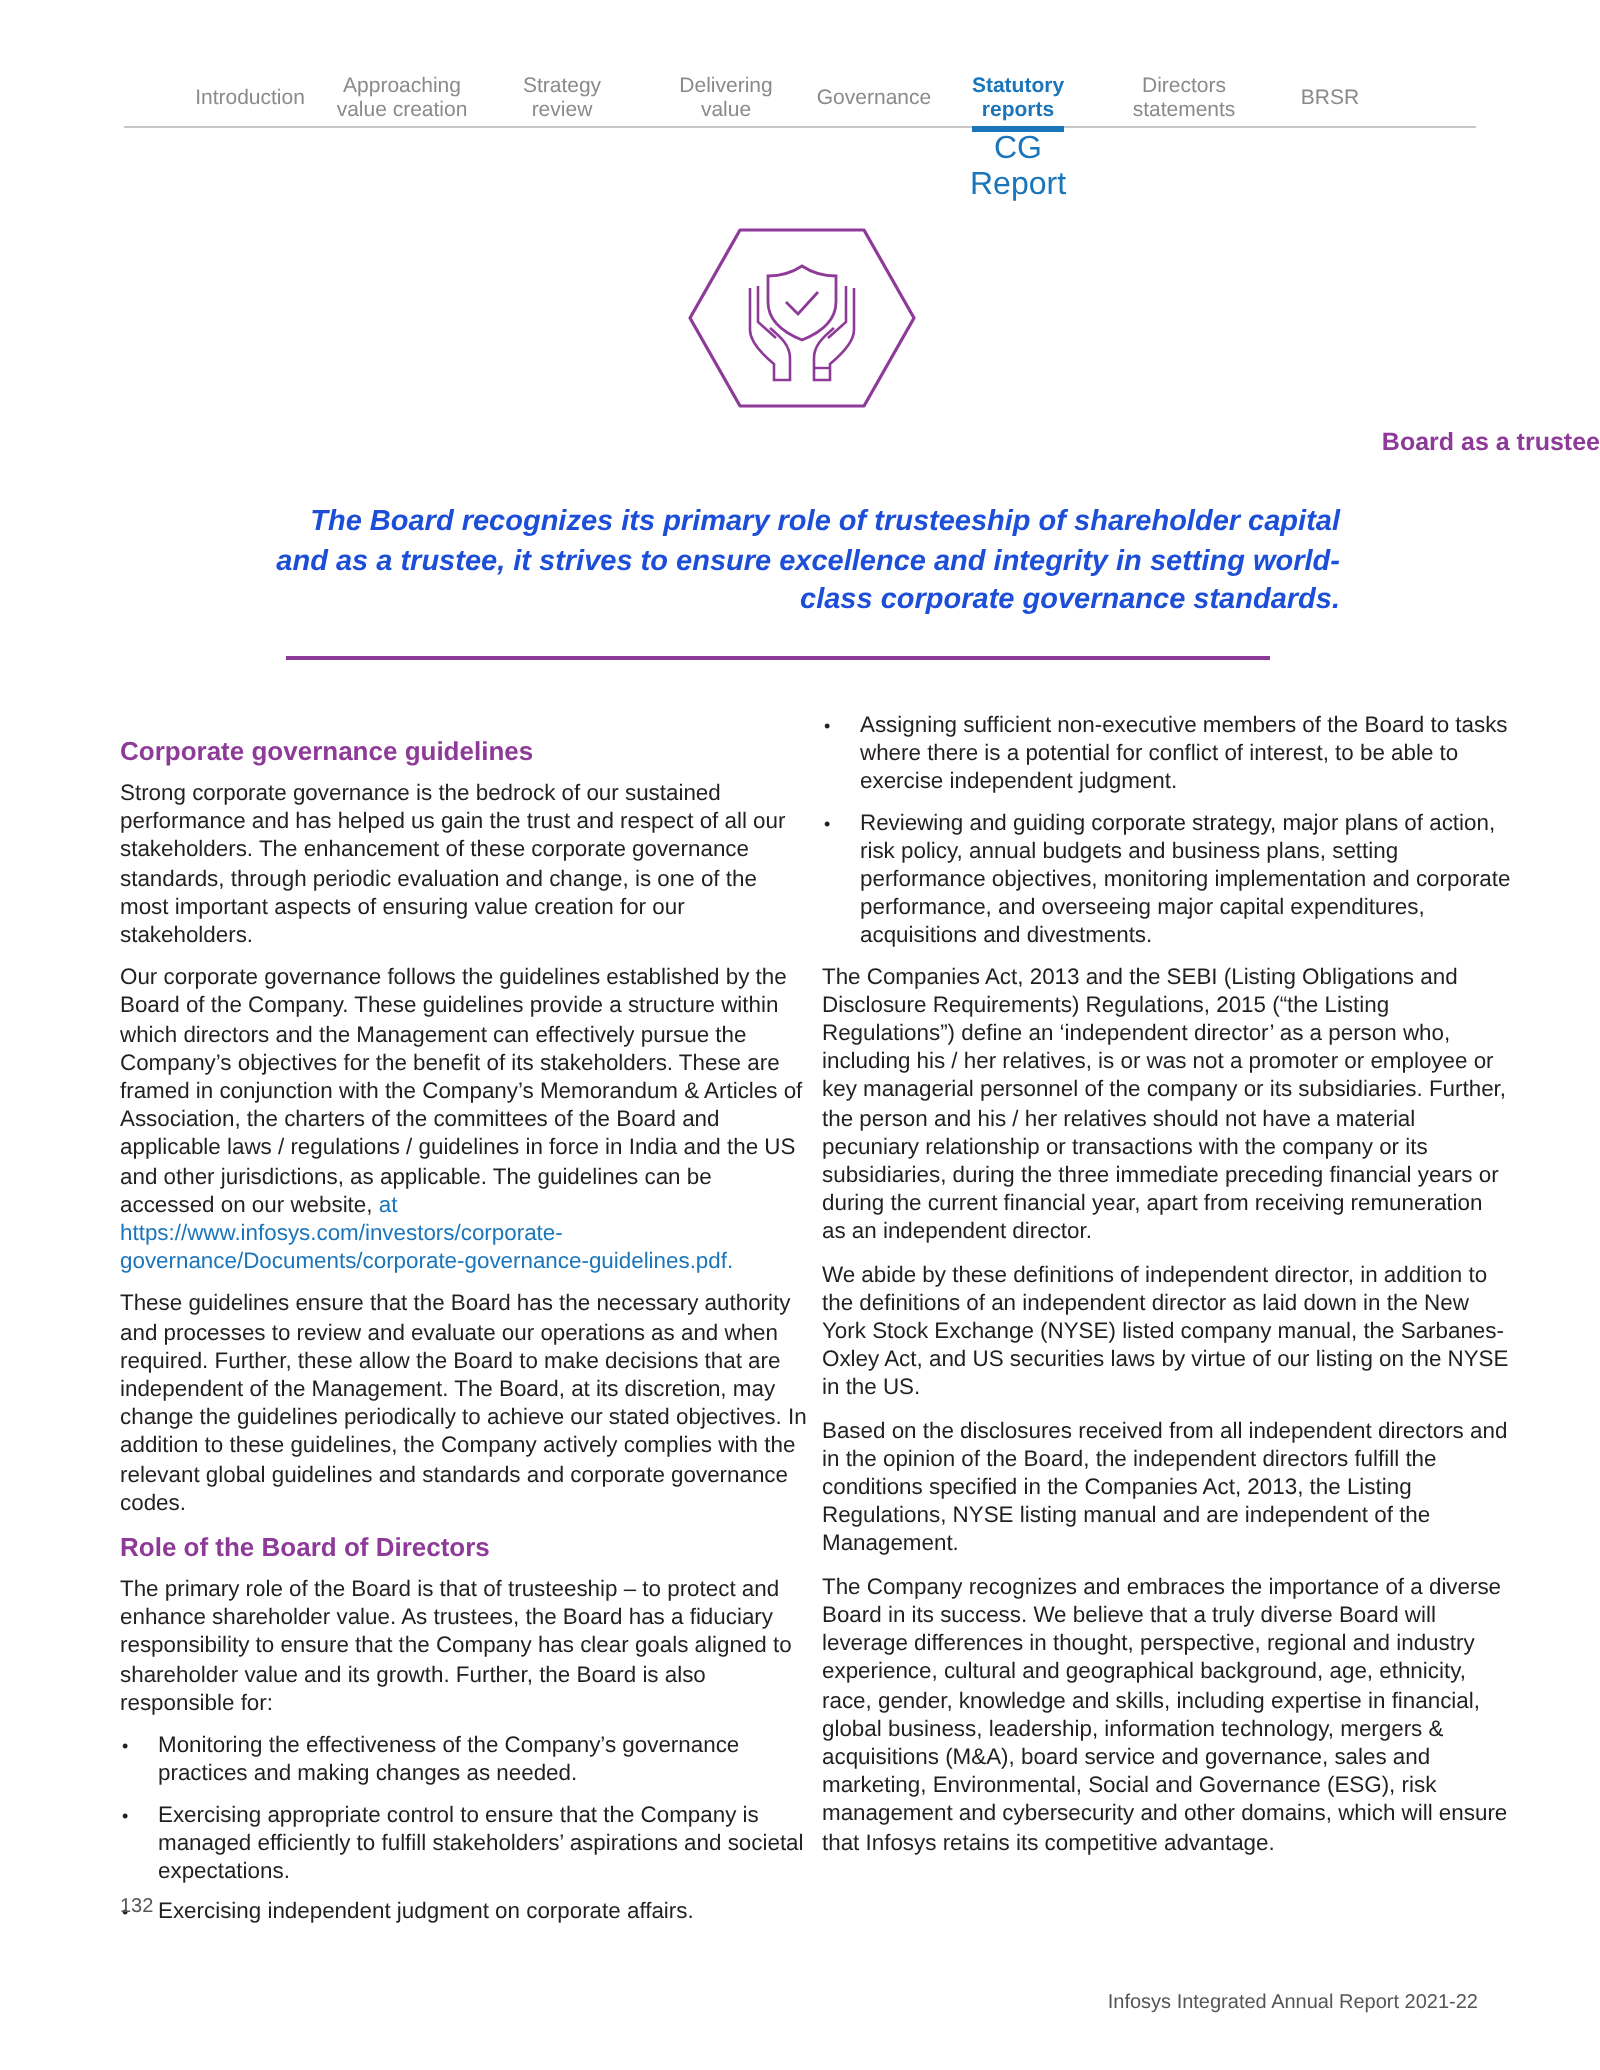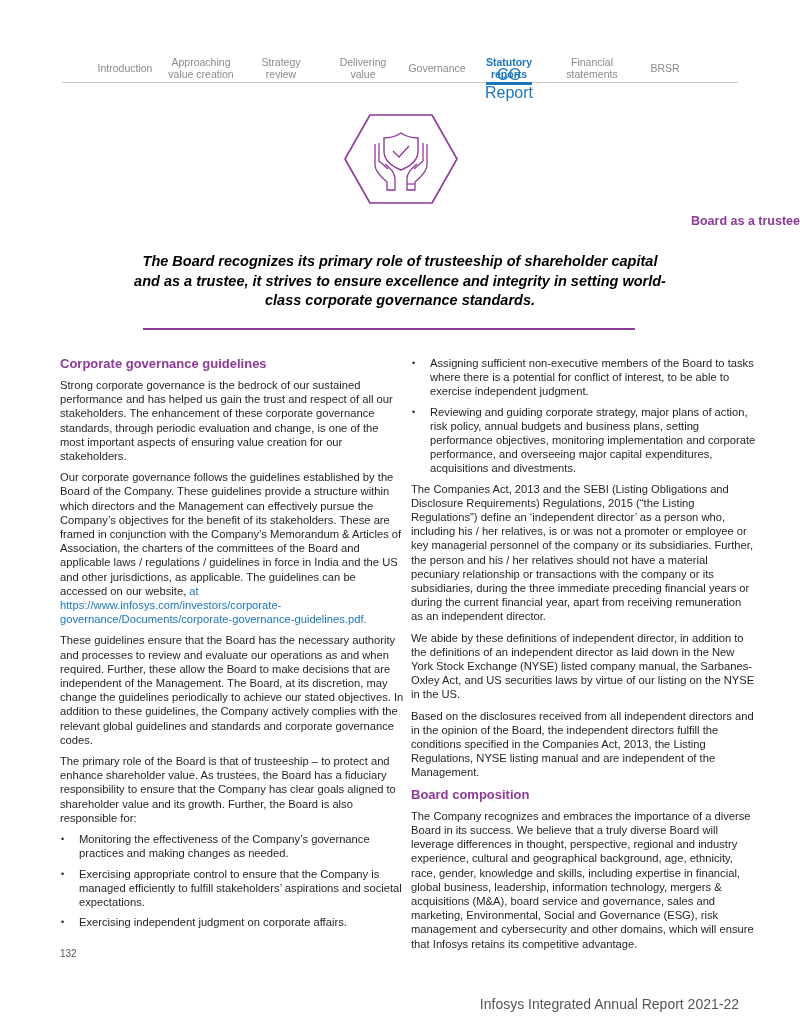--- a/index.html
+++ b/index.html
@@ -1,60 +1,60 @@
 <!DOCTYPE html>
 <html><head>
 <meta charset="utf-8">
 <style>
   * { box-sizing: border-box; margin: 0; padding: 0; }
   html, body { width: 800px; height: 1035px; background: #ffffff; overflow: hidden; }
   body { position: relative; font-family: "Liberation Sans", "DejaVu Sans", sans-serif; color: #231f20; }
 
   
-  .topnav { position: absolute; top: 34px; left: 62px; width: 676px; height: 30px; border-bottom: 1.5px solid #c8c8c8; margin-top: 19px; }
+  .topnav { position: absolute; top: 34px; left: 62px; width: 676px; height: 30px; border-bottom: 1.5px solid #c8c8c8; }
   .nav-item { position: absolute; top: 0; height: 30px; display: flex; align-items: center; justify-content: center; text-align: center; font-size: 10.5px; line-height: 12px; color: #8a8a8a; white-space: pre-line; }
   .nav-item.active { color: #1a75bb; font-weight: bold; }
   .nav-item.active::after { content: ""; position: absolute; left: 6px; right: 6px; bottom: -2px; height: 3px; background: #1a75bb; }
   .subnav { position: absolute; top: 66px; left: 479px; width: 60px; text-align: center; font-size: 16px; color: #1a75bb; }
 
   
   .hex-icon { position: absolute; left: 343px; top: 113px; width: 116px; height: 92px; }
   .hero-label { position: absolute; top: 214px; left: 0; width: 800px; text-align: right; font-size: 12.5px; font-weight: bold; color: #8e3a98; }
 
-  .quote { position: absolute; top: 252px; left: 130px; width: 540px; text-align: center; font-size: 14.5px; line-height: 19.5px; font-weight: bold; font-style: italic; color: #000000; }
+  .quote { position: absolute; top: 252px; left: 130px; width: 540px; text-align: right; font-size: 14.5px; line-height: 19.5px; font-weight: bold; font-style: italic; color: #1d4ed8; }
   .quote-rule { position: absolute; top: 328px; left: 143px; width: 492px; height: 1.5px; background: #8e3a98; }
 
   .col { position: absolute; top: 356px; width: 345px; }
-  .col-left { left: 60px; }
+  .col-left { left: 60px; margin-top: 12px; }
   .col-right { left: 411px; }
   h3 { font-size: 13px; font-weight: bold; color: #8e3a98; margin-bottom: 6px; line-height: 16px; }
   p { font-size: 11.2px; line-height: 14.2px; margin-bottom: 7px; color: #231f20; }
   .link { color: #1a75bb; }
   ul { list-style: none; }
   li { position: relative; padding-left: 19px; font-size: 11.2px; line-height: 14.2px; margin-bottom: 6px; }
   li::before { content: "•"; position: absolute; left: 1px; top: 0; font-size: 9px; }
 
   .footer-page { position: absolute; top: 948px; left: 60px; font-size: 10px; color: #555; }
-  .footer-title { position: absolute; top: 996px; right: 61px; font-size: 14px; color: #555; }
+  .footer-title { position: absolute; top: 996px; right: 61px; font-size: 10px; color: #555; }
 </style>
 </head>
 <body>
 
 <div class="topnav">
   <div class="nav-item" style="left:28px;width:70px;">Introduction</div>
   <div class="nav-item" style="left:100px;width:78px;">Approaching
 value creation</div>
   <div class="nav-item" style="left:188px;width:62px;">Strategy
 review</div>
   <div class="nav-item" style="left:268px;width:66px;">Delivering
 value</div>
   <div class="nav-item" style="left:342px;width:66px;">Governance</div>
   <div class="nav-item active" style="left:418px;width:58px;">Statutory
 reports</div>
-  <div class="nav-item" style="left:494px;width:72px;">Financial
+  <div class="nav-item" style="left:494px;width:72px;">Directors
 statements</div>
   <div class="nav-item" style="left:578px;width:50px;">BRSR</div>
 </div>
 <div class="subnav">CG Report</div>
 
 <svg class="hex-icon" viewBox="0 0 116 92">
   <polygon points="27,2 89,2 114,46 89,90 27,90 2,46" fill="none" stroke="#8e3a98" stroke-width="1.6" stroke-linejoin="round"></polygon>
   <path d="M58,20 C52,24 46,25 41,25 L41,38 C41,47 48,53 58,57 C68,53 75,47 75,38 L75,25 C70,25 64,24 58,20 Z" fill="none" stroke="#8e3a98" stroke-width="1.4"></path>
   <polyline points="50,38 56,44 66,33" fill="none" stroke="#8e3a98" stroke-width="1.4"></polyline>
   <path d="M32,31 L32,52 C32,58 38,64 44,69 L44,77 L52,77 L52,66 C52,60 48,56 42,51 M36,30 L36,48 L45,56" fill="none" stroke="#8e3a98" stroke-width="1.3"></path>
@@ -64,34 +64,34 @@
 <div class="hero-label">Board as a trustee</div>
 
 <div class="quote">The Board recognizes its primary role of trusteeship of shareholder capital and as a trustee, it strives to ensure excellence and integrity in setting world-class corporate governance standards.</div>
 <div class="quote-rule"></div>
 
 <div class="col col-left">
   <h3>Corporate governance guidelines</h3>
   <p>Strong corporate governance is the bedrock of our sustained performance and has helped us gain the trust and respect of all our stakeholders. The enhancement of these corporate governance standards, through periodic evaluation and change, is one of the most important aspects of ensuring value creation for our stakeholders.</p>
   <p><span>Our corporate governance follows the guidelines established by the Board of the Company. These guidelines provide a structure within which directors and the Management can effectively pursue the Company’s objectives for the benefit of its stakeholders. These are framed in conjunction with the Company’s Memorandum &amp; Articles of Association, the charters of the committees of the Board and applicable laws / regulations / guidelines in force in India and the US and other jurisdictions, as applicable. The guidelines can be accessed on our website, </span><span class="link">at https://www.infosys.com/investors/corporate-governance/Documents/corporate-governance-guidelines.pdf.</span></p>
   <p>These guidelines ensure that the Board has the necessary authority and processes to review and evaluate our operations as and when required. Further, these allow the Board to make decisions that are independent of the Management. The Board, at its discretion, may change the guidelines periodically to achieve our stated objectives. In addition to these guidelines, the Company actively complies with the relevant global guidelines and standards and corporate governance codes.</p>
+  <h3>Role of the Board of Directors</h3>
   <p>The primary role of the Board is that of trusteeship – to protect and enhance shareholder value. As trustees, the Board has a fiduciary responsibility to ensure that the Company has clear goals aligned to shareholder value and its growth. Further, the Board is also responsible for:</p>
   <ul>
     <li>Monitoring the effectiveness of the Company’s governance practices and making changes as needed.</li>
     <li>Exercising appropriate control to ensure that the Company is managed efficiently to fulfill stakeholders’ aspirations and societal expectations.</li>
     <li>Exercising independent judgment on corporate affairs.</li>
   </ul>
 </div>
 
 <div class="col col-right">
   <ul>
     <li>Assigning sufficient non-executive members of the Board to tasks where there is a potential for conflict of interest, to be able to exercise independent judgment.</li>
     <li>Reviewing and guiding corporate strategy, major plans of action, risk policy, annual budgets and business plans, setting performance objectives, monitoring implementation and corporate performance, and overseeing major capital expenditures, acquisitions and divestments.</li>
   </ul>
   <p>The Companies Act, 2013 and the SEBI (Listing Obligations and Disclosure Requirements) Regulations, 2015 (“the Listing Regulations”) define an ‘independent director’ as a person who, including his / her relatives, is or was not a promoter or employee or key managerial personnel of the company or its subsidiaries. Further, the person and his / her relatives should not have a material pecuniary relationship or transactions with the company or its subsidiaries, during the three immediate preceding financial years or during the current financial year, apart from receiving remuneration as an independent director.</p>
   <p>We abide by these definitions of independent director, in addition to the definitions of an independent director as laid down in the New York Stock Exchange (NYSE) listed company manual, the Sarbanes-Oxley Act, and US securities laws by virtue of our listing on the NYSE in the US.</p>
   <p>Based on the disclosures received from all independent directors and in the opinion of the Board, the independent directors fulfill the conditions specified in the Companies Act, 2013, the Listing Regulations, NYSE listing manual and are independent of the Management.</p>
-  <h3>Board composition</h3>
   <p>The Company recognizes and embraces the importance of a diverse Board in its success. We believe that a truly diverse Board will leverage differences in thought, perspective, regional and industry experience, cultural and geographical background, age, ethnicity, race, gender, knowledge and skills, including expertise in financial, global business, leadership, information technology, mergers &amp; acquisitions (M&amp;A), board service and governance, sales and marketing, Environmental, Social and Governance (ESG), risk management and cybersecurity and other domains, which will ensure that Infosys retains its competitive advantage.</p>
 </div>
 
 <div class="footer-page">132</div>
 <div class="footer-title">Infosys Integrated Annual Report 2021-22</div>
 
 </body></html>

